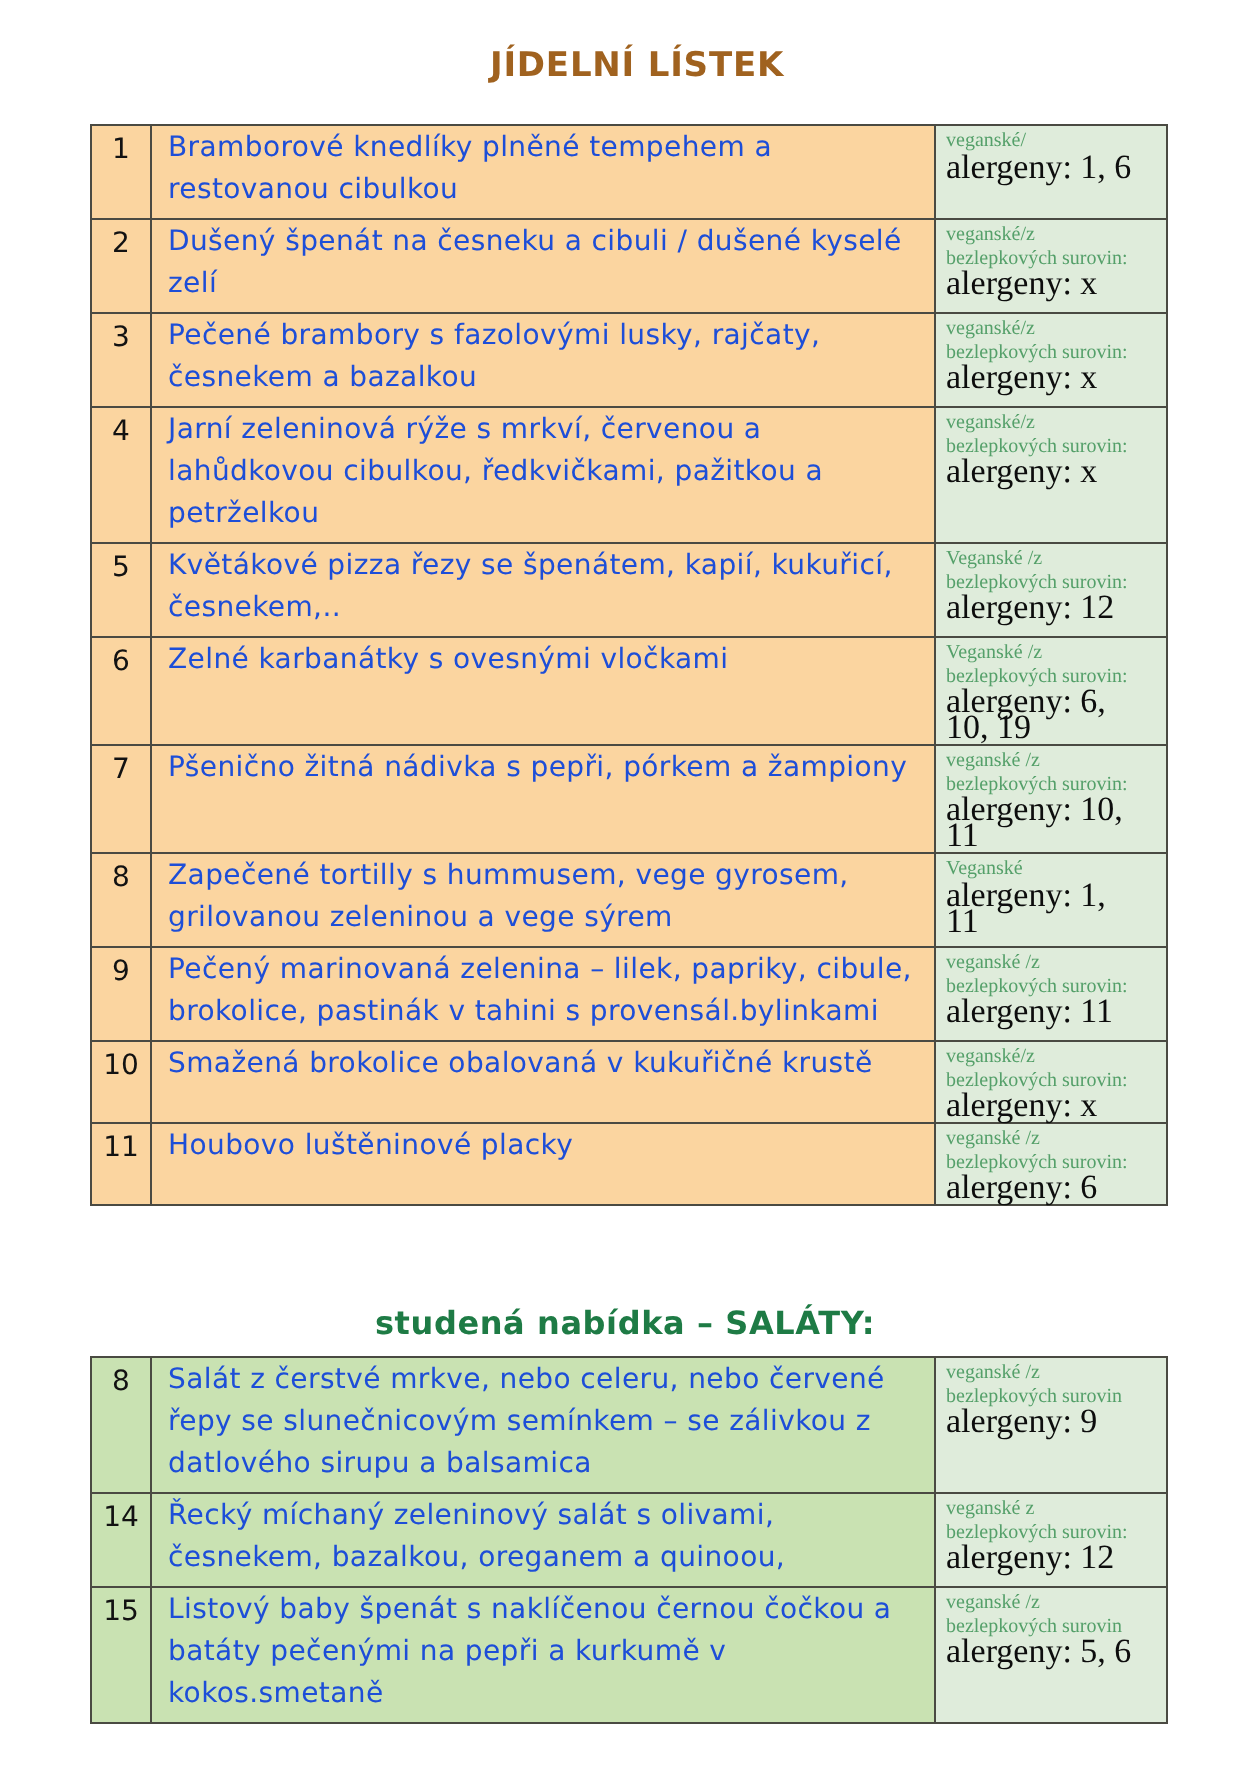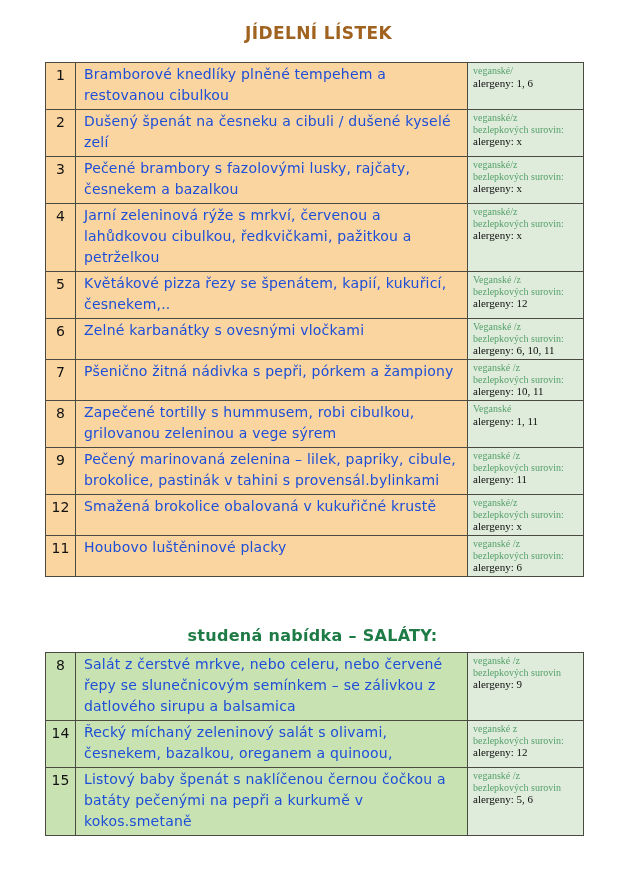--- a/index.html
+++ b/index.html
@@ -28,21 +28,21 @@
   td.dish {
     font-size:14px; color:#1d4ed8; line-height:21px; padding:1px 6px 3px 8px;
     letter-spacing:0.2px;
   }
   td.info { background:var(--info-bg,#dfecdb); padding:2px 12px 2px 5px; }
   .tag {
     font-family:"Liberation Serif", serif; font-size:10px; line-height:11.5px;
     color:var(--tag-green,#55a06a);
   }
   .alg {
-    font-family:"Liberation Serif", serif; font-size:11px; line-height:13px;
+    font-family:"Liberation Serif", serif; font-size:17px; line-height:13px;
     color:#0d0d0d;
   }
   #weekly-table { margin-top:18px; }
   #weekly-table td.num, #weekly-table td.dish { background:var(--orange-bg,#fbd5a0); }
   #salads-table td.num, #salads-table td.dish { background:var(--green-bg,#c9e2b2); }
   .salads-heading {
     margin:49px 0 0 0; text-align:center; font-size:16px; font-weight:bold;
     color:var(--section-green,#1e7b45); letter-spacing:0.3px;
   }
   #salads-table { margin-top:7px; }
@@ -101,49 +101,49 @@
           <td class="info">
             <div class="tag">Veganské /z bezlepkových surovin:</div>
             <div class="alg">alergeny: 12</div>
           </td>
         </tr>
         <tr>
           <td class="num">6</td>
           <td class="dish">Zelné karbanátky s ovesnými vločkami</td>
           <td class="info">
             <div class="tag">Veganské /z bezlepkových surovin:</div>
-            <div class="alg">alergeny: 6, 10, 11</div>
+            <div class="alg">alergeny: 6, 10, 19</div>
           </td>
         </tr>
         <tr>
           <td class="num">7</td>
           <td class="dish">Pšenično žitná nádivka s pepři, pórkem a žampiony</td>
           <td class="info">
             <div class="tag">veganské /z bezlepkových surovin:</div>
             <div class="alg">alergeny: 10, 11</div>
           </td>
         </tr>
         <tr>
           <td class="num">8</td>
-          <td class="dish">Zapečené tortilly s hummusem, robi cibulkou, grilovanou zeleninou a vege sýrem</td>
+          <td class="dish">Zapečené tortilly s hummusem, vege gyrosem, grilovanou zeleninou a vege sýrem</td>
           <td class="info">
             <div class="tag">Veganské</div>
             <div class="alg">alergeny: 1, 11</div>
           </td>
         </tr>
         <tr>
           <td class="num">9</td>
           <td class="dish">Pečený marinovaná zelenina – lilek, papriky, cibule, brokolice, pastinák v tahini s provensál.bylinkami</td>
           <td class="info">
             <div class="tag">veganské /z bezlepkových surovin:</div>
             <div class="alg">alergeny: 11</div>
           </td>
         </tr>
         <tr>
-          <td class="num">12</td>
+          <td class="num">10</td>
           <td class="dish">Smažená brokolice obalovaná v kukuřičné krustě</td>
           <td class="info">
             <div class="tag">veganské/z bezlepkových surovin:</div>
             <div class="alg">alergeny: x</div>
           </td>
         </tr>
         <tr>
           <td class="num">11</td>
           <td class="dish">Houbovo luštěninové placky</td>
           <td class="info">

